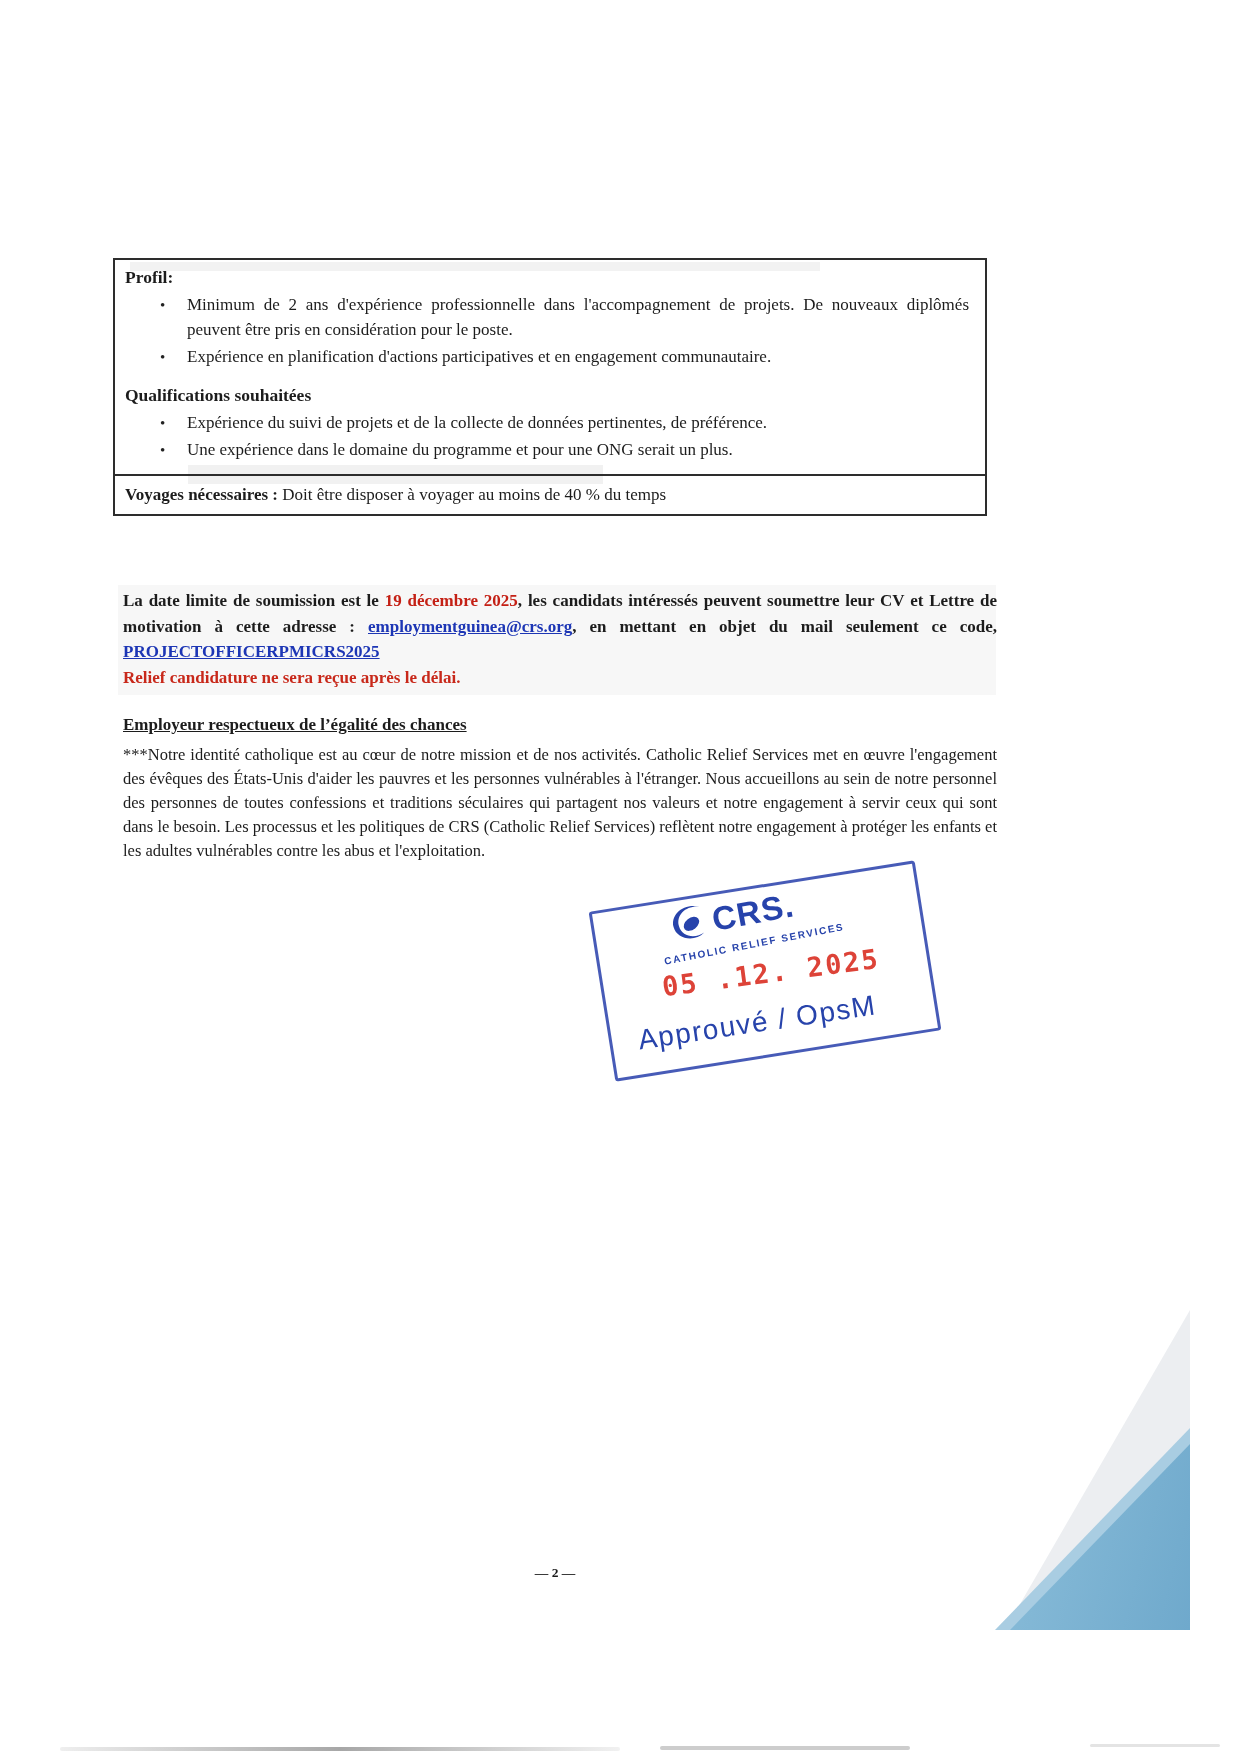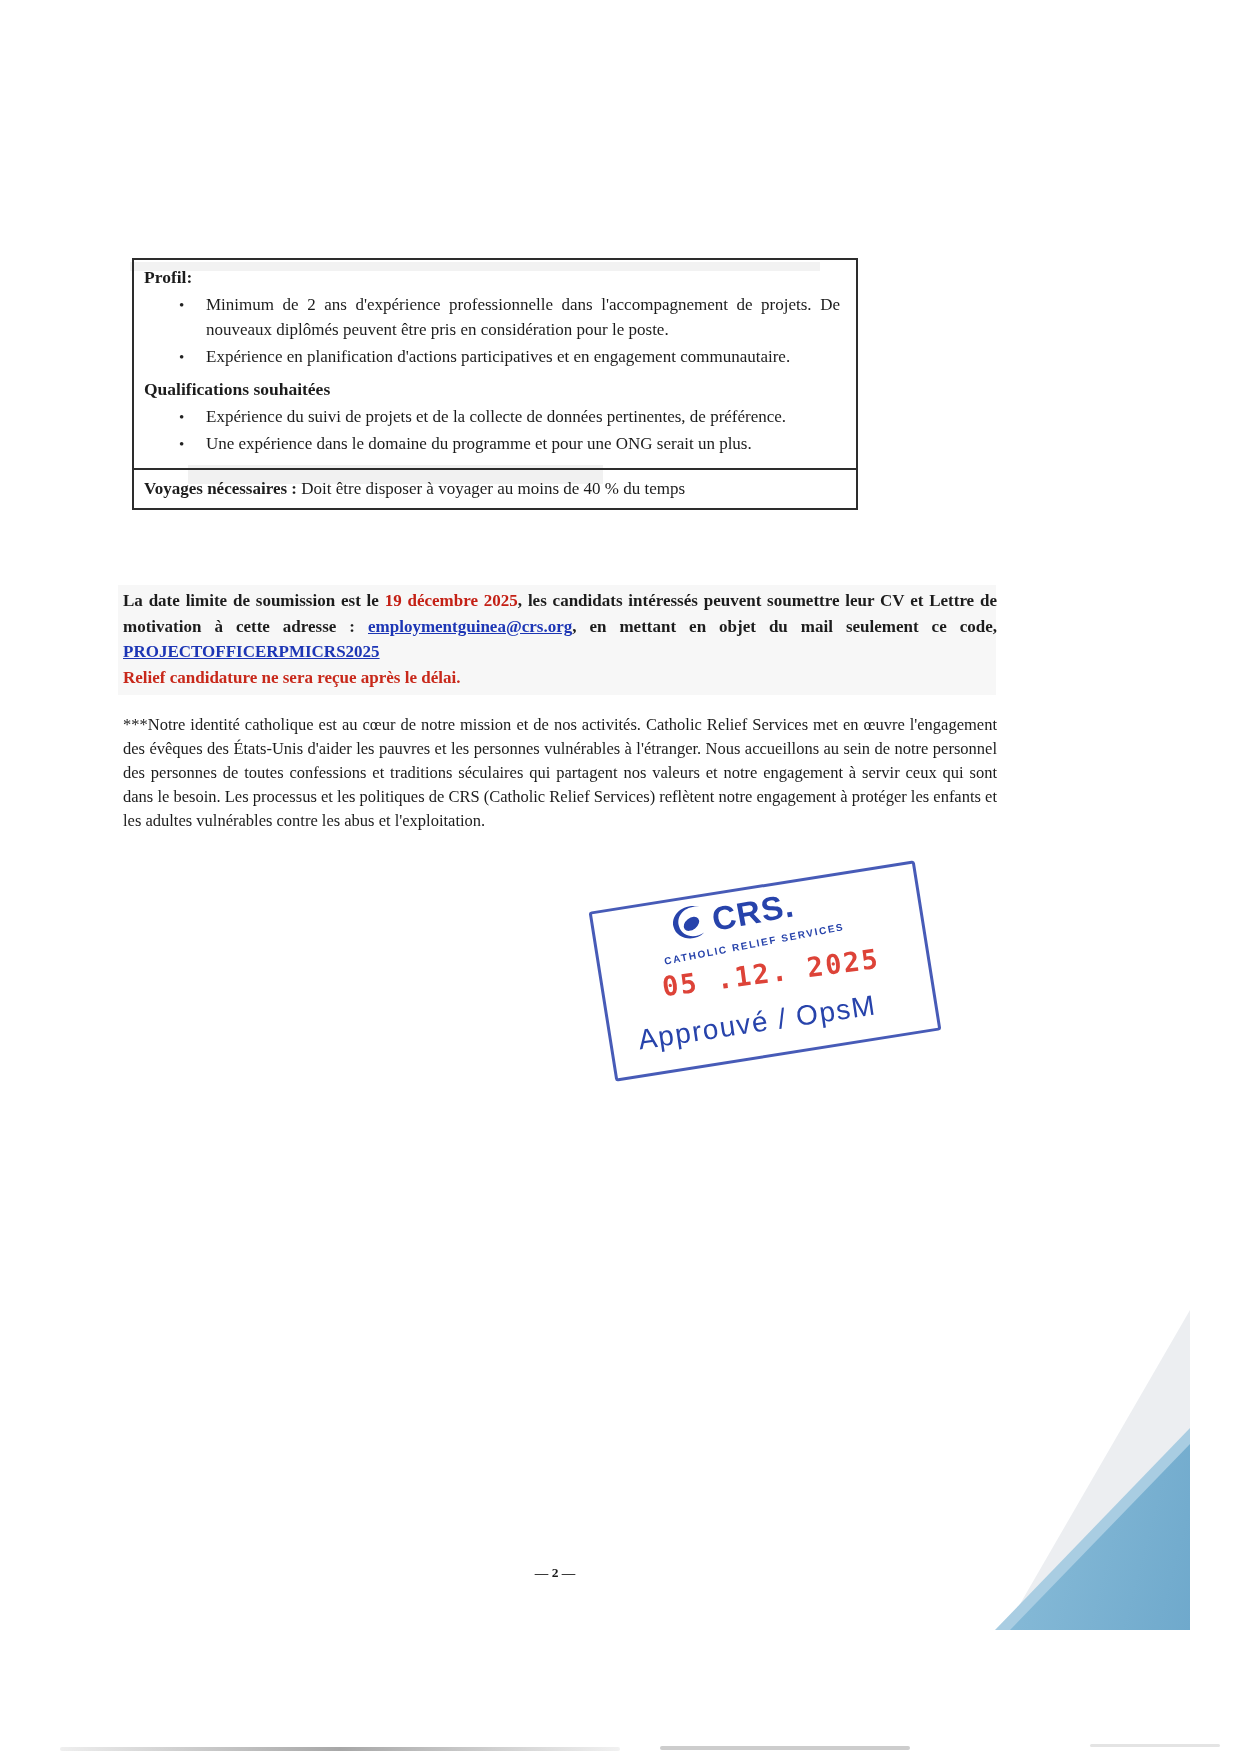--- a/index.html
+++ b/index.html
@@ -9,27 +9,27 @@
     font-family:"Liberation Serif", serif;
   }
   
   .scan-band { position:absolute; pointer-events:none; }
   .band-a { left:130px; top:262px; width:690px; height:9px;  background:rgba(0,0,0,.05); }
   .band-b { left:188px; top:465px; width:415px; height:19px; background:rgba(0,0,0,.055); }
   .band-c { left:118px; top:585px; width:878px; height:110px; background:rgba(0,0,0,.03); }
 
   
   .qual-table {
-    position:absolute; left:132px; top:258px; width:726px;
+    position:absolute; left:113px; top:258px; width:874px;
     border:2px solid #2d2d2d; box-sizing:border-box; background:transparent;
   }
   .qt-row1 { padding:3px 10px 8px 8px; }
   .qt-row2 { border-top:2px solid #2d2d2d; padding:5px 10px 7px 8px; }
   .qt-heading { font-weight:bold; font-size:17.5px; line-height:25px; margin:2px 0 3px 2px; }
-  .qt-heading.mt { margin-top:7px; }
+  .qt-heading.mt { margin-top:13px; }
   ul.bullets { margin:0; padding:0; list-style:none; }
   ul.bullets li {
     position:relative; margin:3px 6px 3px 64px; text-align:justify;
     font-size:17px; line-height:24.5px;
   }
   ul.bullets li::before {
     content:"\2022"; position:absolute; left:-27px; top:0px; font-size:15px; color:#222;
   }
   .qt-row2 .lang-heading { font-weight:bold; font-size:17px; line-height:24px; margin:1px 0 3px 2px; }
   .qt-row2 .lang-line { font-size:17px; line-height:24px; margin:2px 0 2px 2px; }
@@ -134,20 +134,21 @@
       </div>
     </div>
   </div>
 
   <div class="application">
     <span>La date limite de soumission est le </span><span class="deadline-date">19 décembre 2025</span><span>, les candidats intéressés peuvent soumettre leur CV et Lettre de motivation à cette adresse : </span><a class="doc-link">employmentguinea@crs.org</a><span>, en mettant en objet du mail seulement ce code, </span><a class="doc-link bold">PROJECTOFFICERPMICRS2025</a>
     <div class="deadline-warning">Relief candidature ne sera reçue après le délai.</div>
   </div>
 
   <div class="eeo">
+    <div class="eeo-heading">Employeur respectueux de l’égalité des chances</div>
     <p class="eeo-body">***Notre identité catholique est au cœur de notre mission et de nos activités. Catholic Relief Services met en œuvre l'engagement des évêques des États-Unis d'aider les pauvres et les personnes vulnérables à l'étranger. Nous accueillons au sein de notre personnel des personnes de toutes confessions et traditions séculaires qui partagent nos valeurs et notre engagement à servir ceux qui sont dans le besoin. Les processus et les politiques de CRS (Catholic Relief Services) reflètent notre engagement à protéger les enfants et les adultes vulnérables contre les abus et l'exploitation.</p>
   </div>
 
   <div class="stamp">
     <div class="stamp-logo-row">
       <span>
         <svg width="44" height="40" viewBox="0 0 48 44" fill="none" xmlns="http://www.w3.org/2000/svg">
           <path d="M39 7 C22 0 6 10 7 24 C8 38 27 45 39 36 C29 41 14 37 13 24 C12 11 25 3 39 7 Z" fill="#2743ab"></path>
           <ellipse cx="27" cy="24" rx="9.5" ry="6.5" transform="rotate(-28 27 24)" fill="#2743ab"></ellipse>
         </svg>

